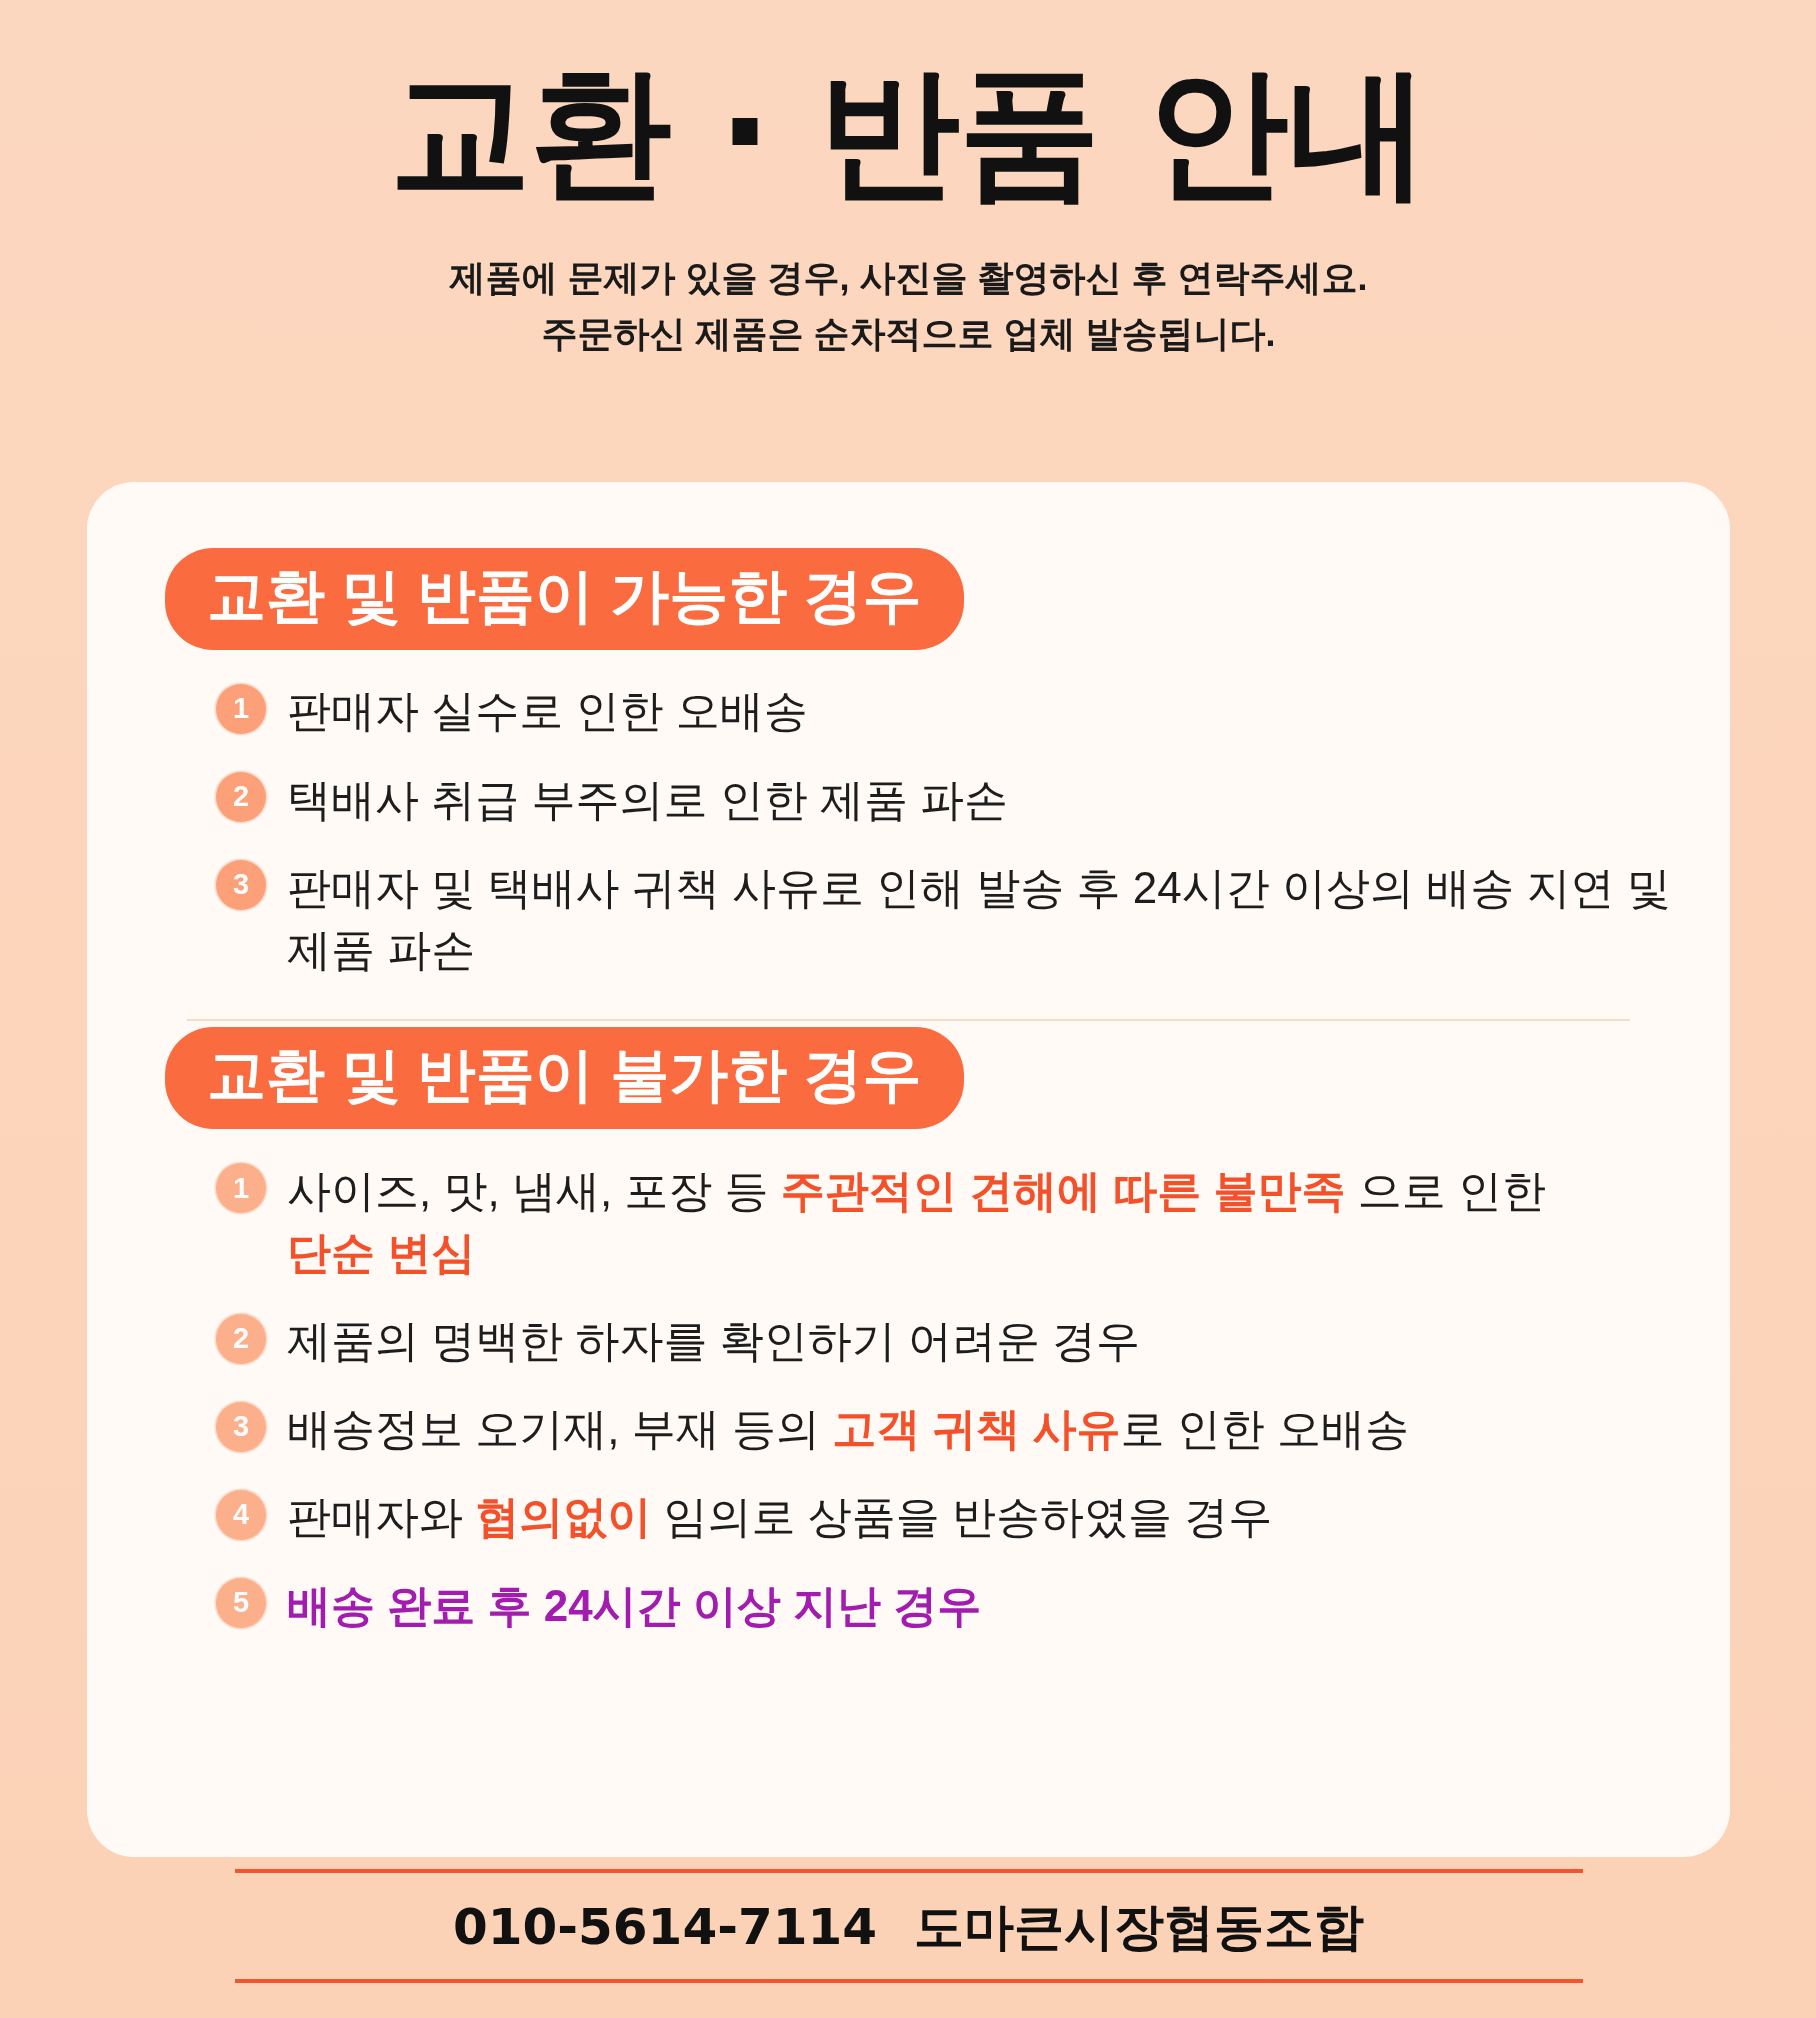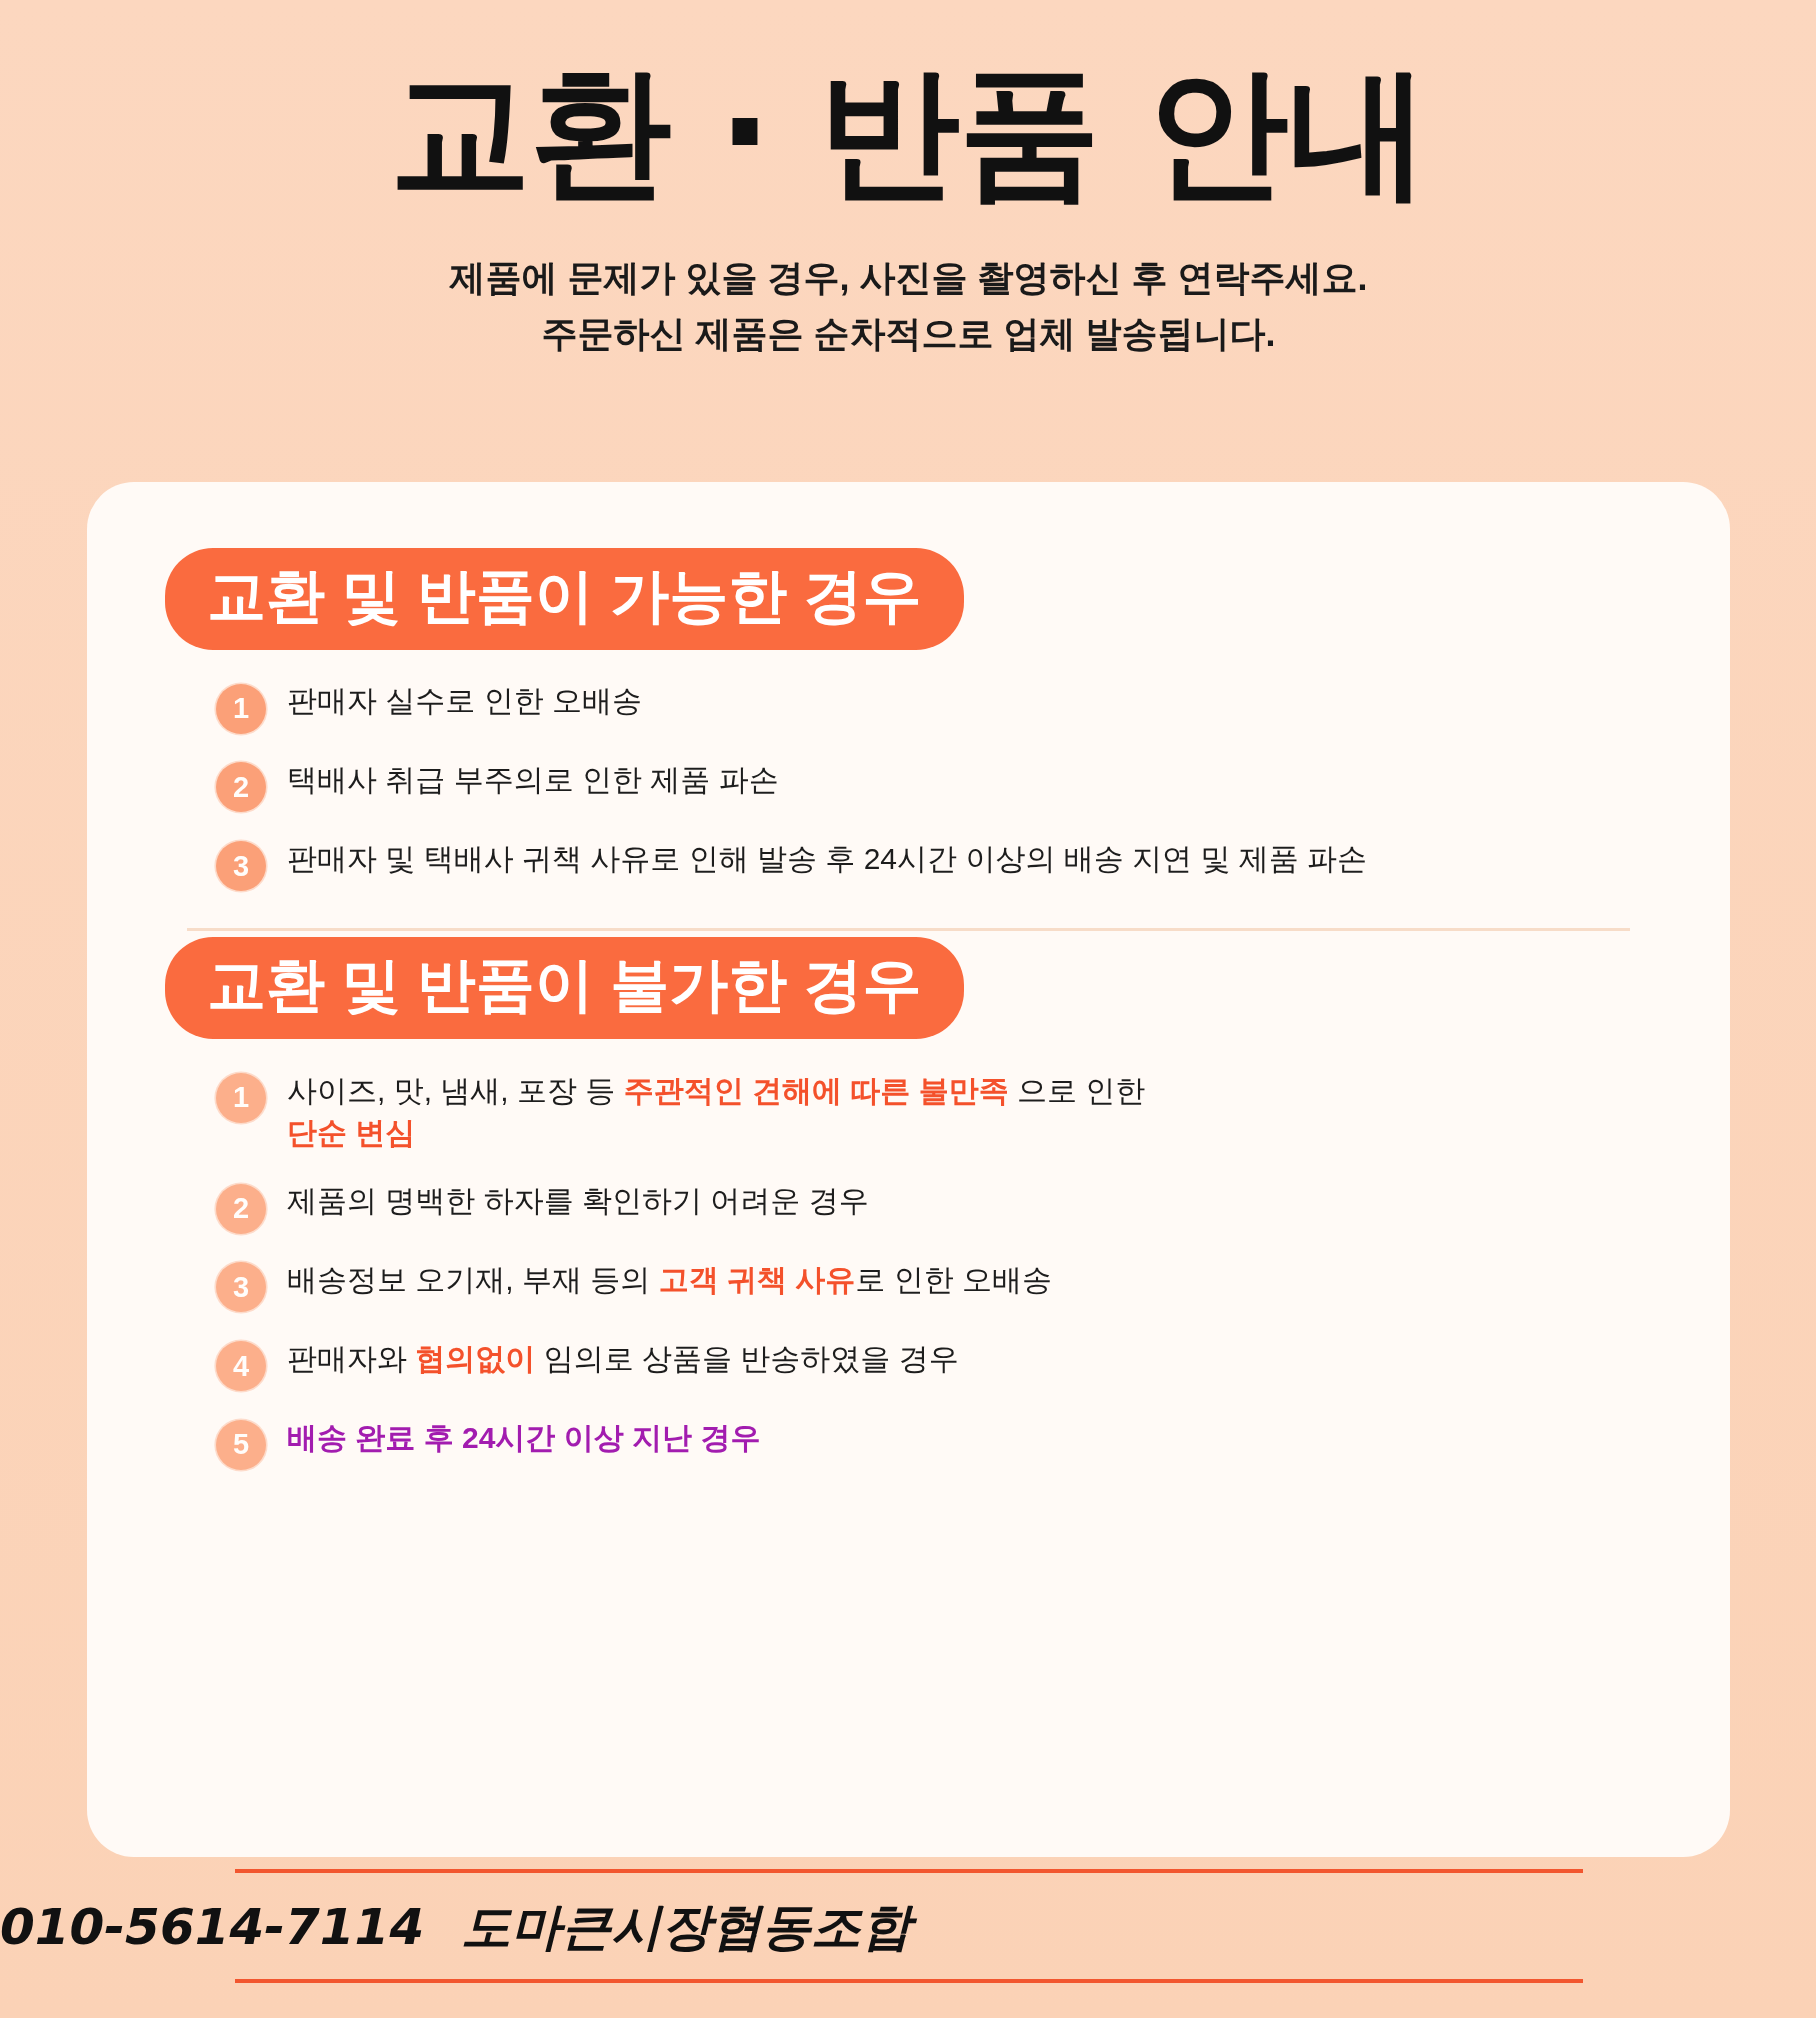--- a/index.html
+++ b/index.html
@@ -98,21 +98,21 @@
     display: flex;
     align-items: center;
     justify-content: center;
     margin-right: 21px;
     margin-top: 4.8px;
     box-shadow: 0 0 0 1.6px rgba(250,160,120,0.35);
   }
   .num.light { background: #fcaf8b; }
 
   .item-text {
-    font-size: 30px;
+    font-size: 44px;
     line-height: 1.42;
     color: #1d1d1d;
     font-weight: 500;
     padding-top: 1.6px;
   }
   .hl {
     color: #f4512b;
     font-weight: 700;
     margin-top: 8px;
   }
@@ -127,22 +127,21 @@
     height: 2.4px;
     background: #f7dcc8;
   }
 
   
   .footer {
     position: absolute;
     left: 0;
     right: 0;
     bottom: 35px;
-    text-align: left;
-    font-style: italic;
+    text-align: center;
   }
   .footer-rule {
     width: 1348px;
     height: 4px;
     background: #f2562f;
     margin: 0 auto;
   }
   .footer-text {
     font-size: 50px;
     font-weight: 800;

